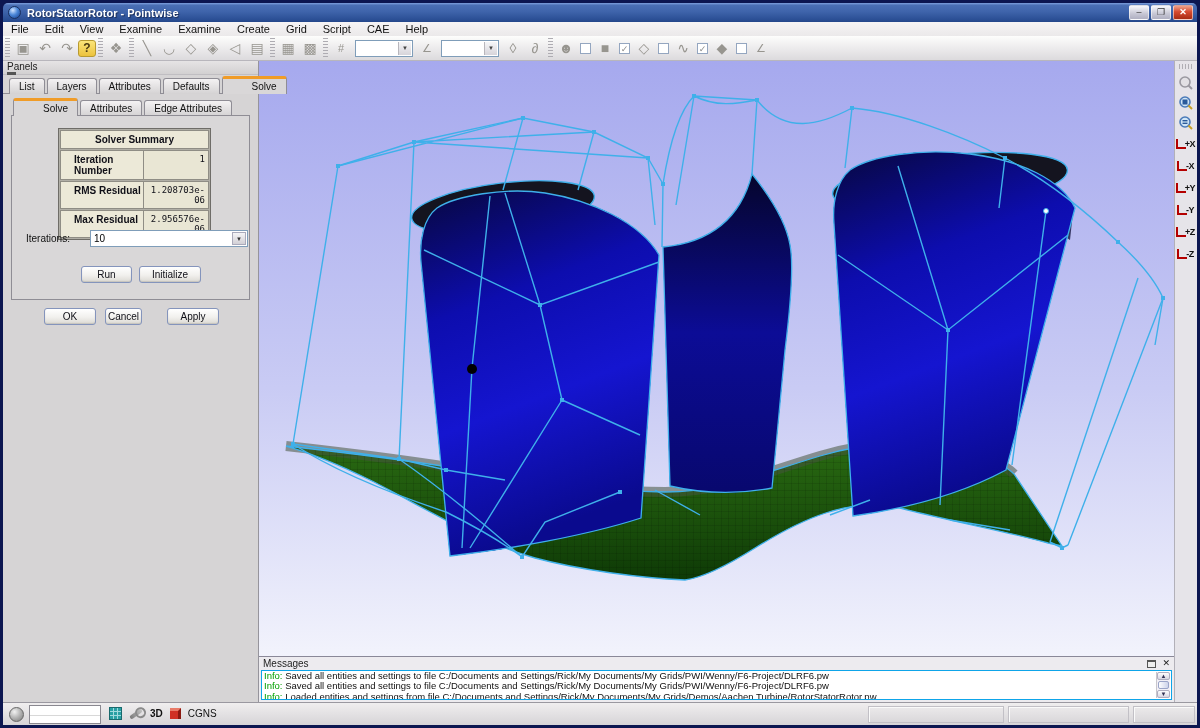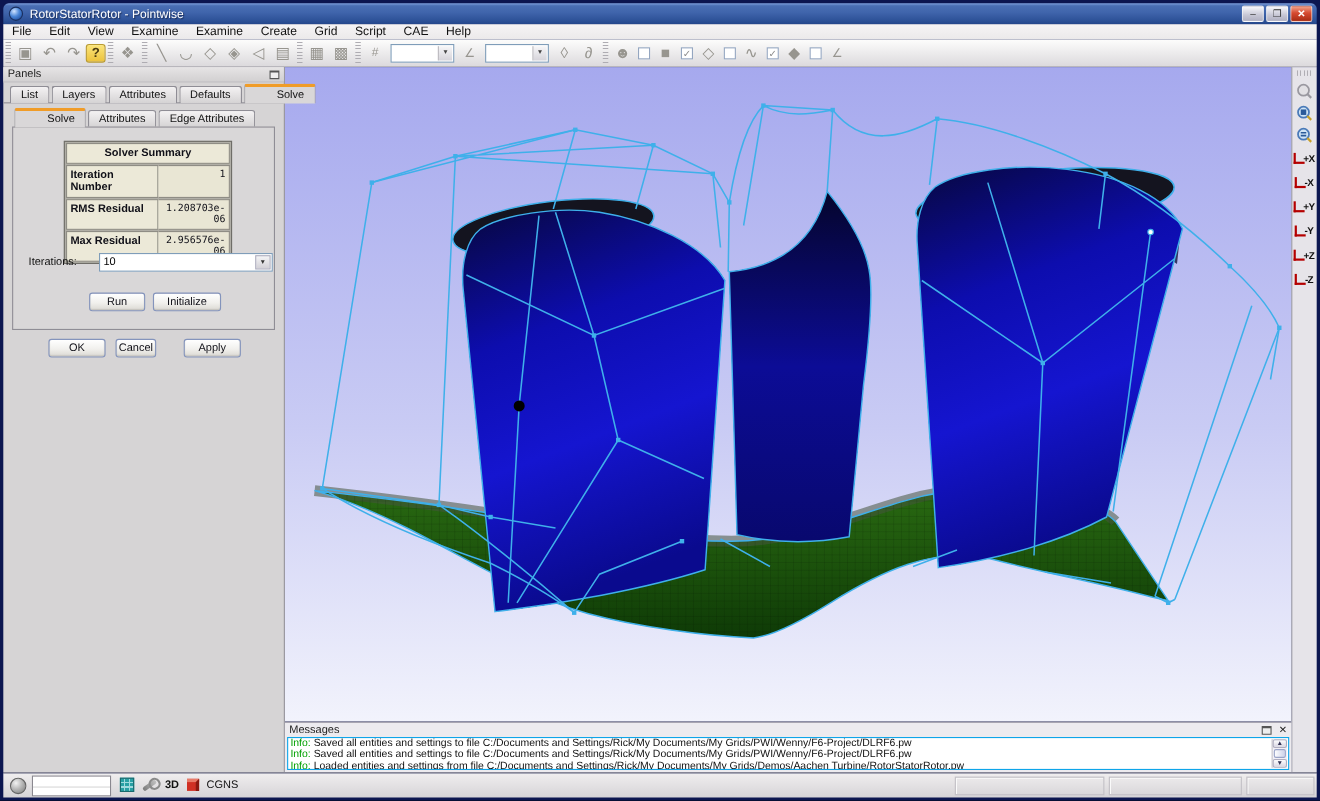--- a/index.html
+++ b/index.html
@@ -7,21 +7,21 @@
   #app { position:relative; width:1200px; height:728px; background:#0c1650; overflow:hidden; }
 
   
   .titlebar { position:absolute; left:3px; top:3px; right:3px; height:19px;
     border-radius:5px 5px 0 0;
     background:linear-gradient(180deg,#7da0dd 0%,#4a6fb4 12%,#3f64ab 45%,#2c5096 85%,#24468a 100%);
     display:flex; align-items:center; }
   .app-icon { width:13px; height:13px; margin-left:5px; border-radius:50%;
     background:radial-gradient(circle at 35% 30%, #cfe2ff 0%, #4a86d8 45%, #123a8a 100%);
     border:1px solid #1a3060; }
-  .title-text { margin-left:6px; color:#fff; font-size:11px; font-weight:normal;
+  .title-text { margin-left:6px; color:#fff; font-size:11px; font-weight:bold;
     text-shadow:1px 1px 1px #1a2c55; }
   .win-btns { position:absolute; right:4px; top:2px; display:flex; gap:2px; }
   .win-btn { width:20px; height:15px; border:1px solid rgba(255,255,255,.55); border-radius:2px;
     background:linear-gradient(#f8f8fc,#c6c6d4 60%,#b0b0c2); color:#333; font-size:9px;
     display:flex; align-items:center; justify-content:center; line-height:1; }
   .win-btn.close { background:linear-gradient(#f0a088,#d64a30 45%,#a82c14); color:#fff; font-weight:bold; }
 
   
   .menubar { position:absolute; left:3px; top:22px; right:3px; height:14px;
     background:linear-gradient(#f6f4f5,#ebe9ea); display:flex; align-items:center; }
@@ -41,43 +41,43 @@
   .tcombo { width:58px; height:17px; background:#fff; border:1px solid #7f9db9; position:relative; margin:0 3px; }
   .tcombo .arrow { position:absolute; right:1px; top:1px; bottom:1px; width:13px;
     background:linear-gradient(#f6f6f8,#d6d4da); border-left:1px solid #b8b6bc;
     font-size:6px; color:#444; display:flex; align-items:center; justify-content:center; }
   .tcheck { width:11px; height:11px; background:#fff; border:1px solid #94a6c0; margin:0 3px;
     font-size:9px; line-height:10px; color:#8a8a8a; text-align:center; }
 
   
   .left-panel { position:absolute; left:3px; top:61px; width:256px; bottom:26px;
     background:#d6d4d5; border-right:1px solid #96949c; }
-  .panel-header { height:14px; display:flex; align-items:center; justify-content:space-between;
-    padding:0 4px; background:linear-gradient(#e6e4e5,#d2d0d1); border-bottom:1px solid #c0bec2; }
+  .panel-header { height:14px; display:flex; justify-content:space-between;
+    padding:0 4px; background:linear-gradient(#e6e4e5,#d2d0d1); border-bottom:1px solid #c0bec2;flex-direction:column; }
   .panel-header span { font-size:10px; color:#222; }
   .float-ico { width:9px; height:8px; border:1px solid #555; border-top:2px solid #555; background:#eee; }
   .tabs { position:absolute; display:flex; gap:2px; height:17px; align-items:flex-end; }
   .tabs1 { top:16px; left:6px; right:0; border-bottom:0; }
   .tabs2 { top:38px; left:10px; right:0; }
   .tab { font-size:10px; padding:2px 9px 2px 9px; color:#111;
     border:1px solid #8f8d95; border-bottom:none; border-radius:3px 3px 0 0;
     background:linear-gradient(#f4f2f3,#d4d2d3); position:relative; }
   .tab.active { background:#d9d7d8; border-top:3px solid #f09c28; padding-top:2px; z-index:2;padding-left:29px; }
   .tabline1 { position:absolute; left:0; right:0; top:32px; border-bottom:1px solid #8f8d95; }
   .pane { position:absolute; left:8px; right:8px; top:54px; height:185px;
     border:1px solid #8f8d95; background:#d9d7d8; }
 
   
   .sum-table { position:absolute; left:46px; top:12px; width:153px; border:1px solid #6f6d68;
     background:#b0aea6; }
   .sum-row { display:flex; }
   .sum-head { width:100%; background:#ece9d8; border:1px solid #8f8d85; margin:1px 1px 0 1px;
     text-align:center; font-size:10px; font-weight:bold; padding:3px 0; color:#101018; }
   .sum-label { width:84px; background:#ece9d8; border:1px solid #8f8d85; margin:1px 0 0 1px;
-    font-size:10px; font-weight:bold; padding:3px 0 3px 3px; color:#101018; }
+    font-size:10px; font-weight:bold; padding:3px 0 3px 13px; color:#101018; }
   .sum-value { width:65px; background:#e9e6d4; border:1px solid #8f8d85; margin:1px 1px 0 0;
     border-left:none; font-size:9px; font-family:"DejaVu Sans Mono",monospace;
     text-align:right; padding:3px 3px 3px 0; color:#101018; }
   .sum-table .last { margin-bottom:1px; }
 
   .iter-row { position:absolute; left:14px; top:117px; right:14px; display:flex; align-items:center; }
   .iter-label { font-size:10px; color:#111; }
   .iter-combo { position:absolute; left:64px; width:158px; height:17px; background:#fff;
     border:1px solid #7f9db9; font-size:10px; padding:2px 0 0 3px; }
   .iter-combo .arrow { position:absolute; right:1px; top:1px; bottom:1px; width:14px;

